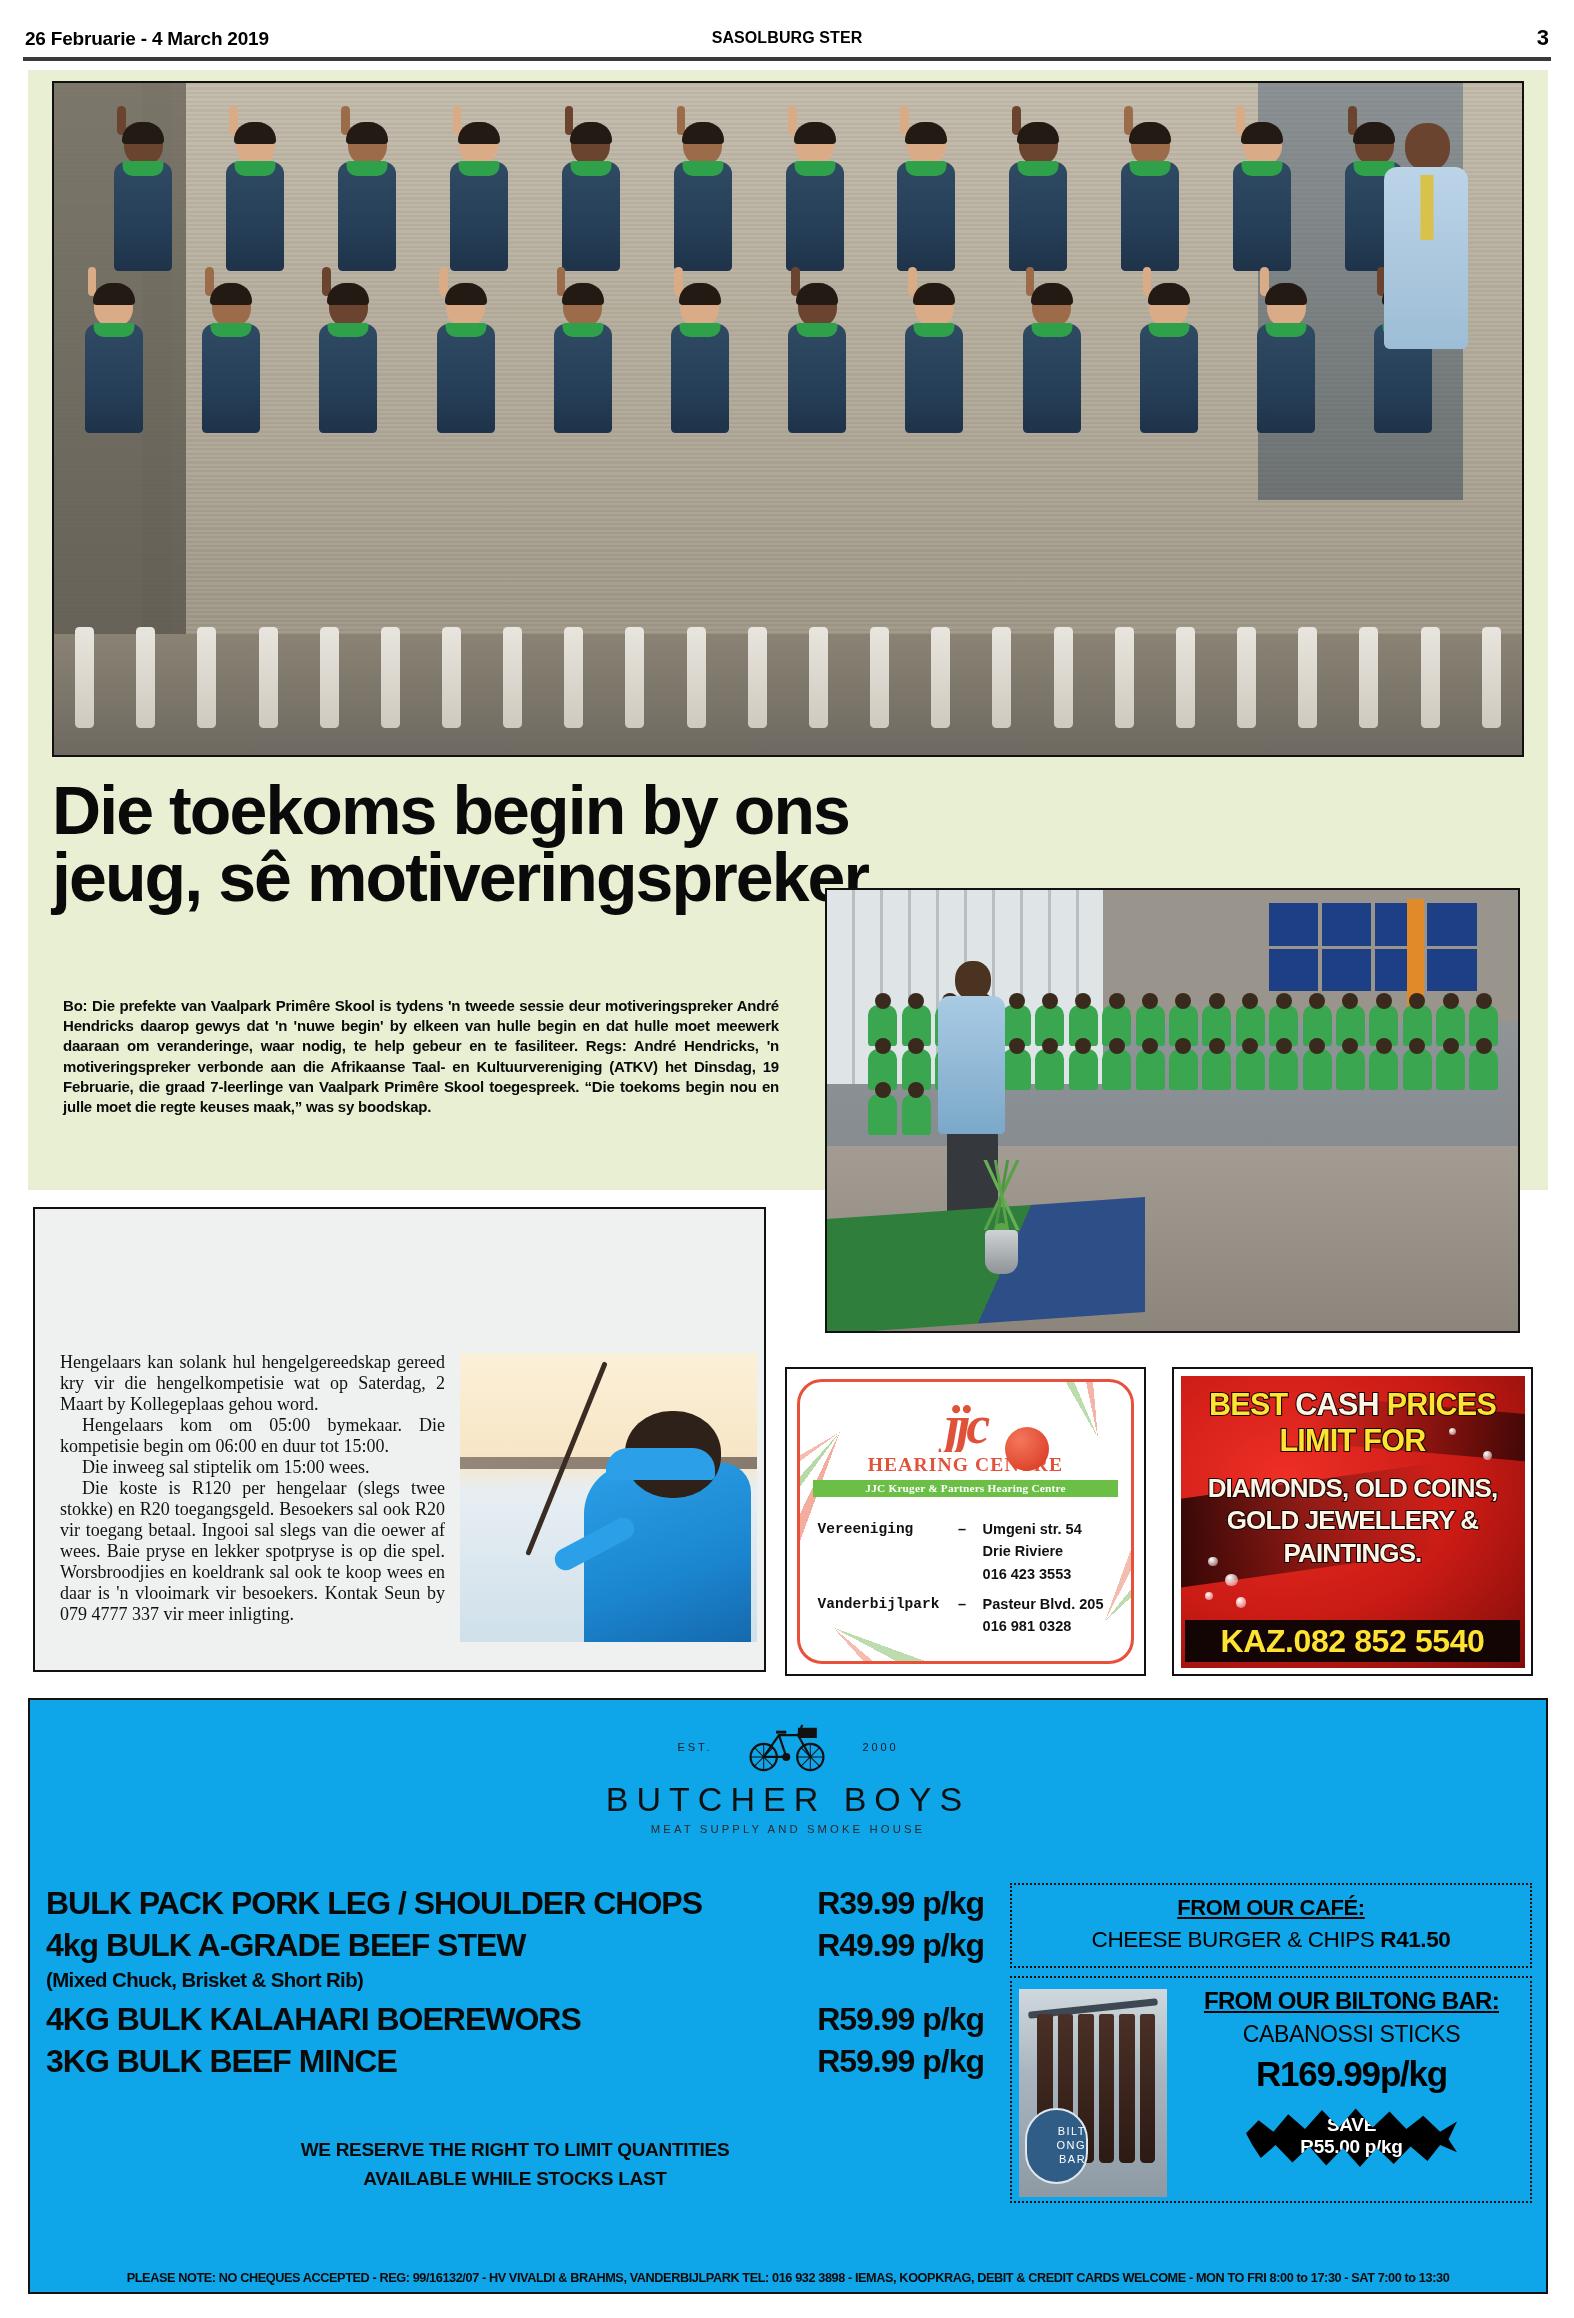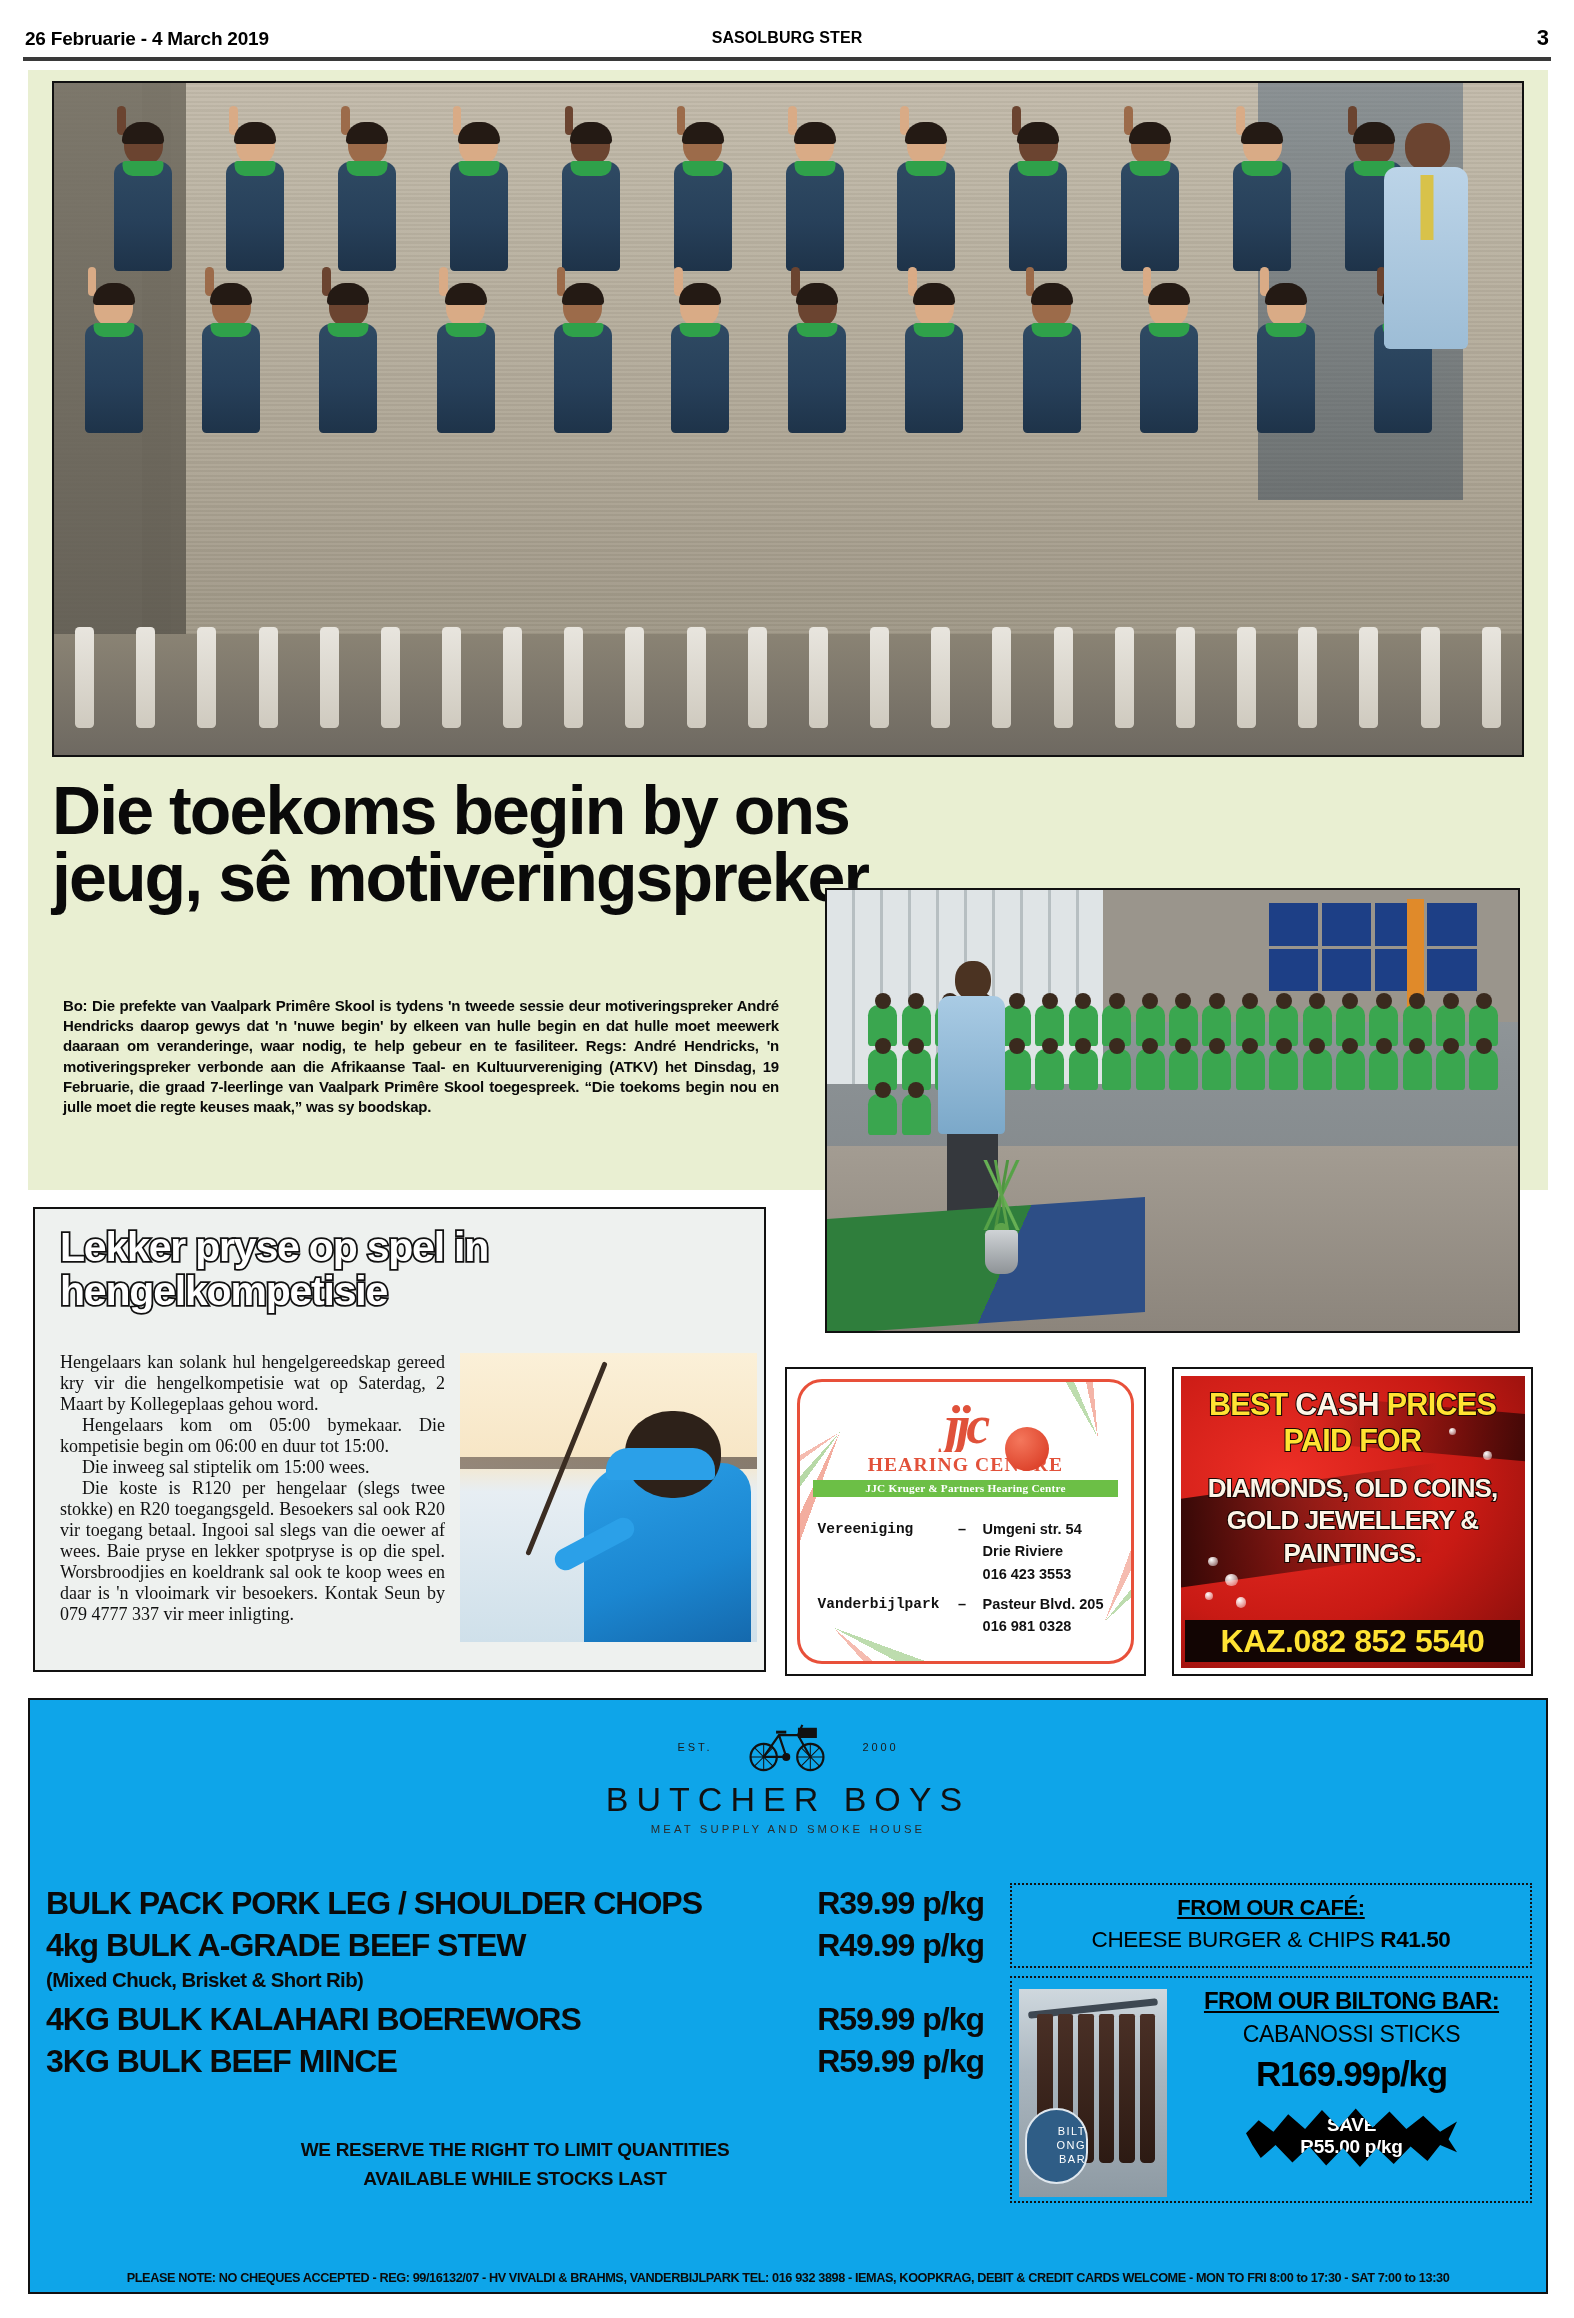--- a/index.html
+++ b/index.html
@@ -546,21 +546,20 @@
       <div class="p"></div>
     </div>
   <div class="ph-table"></div>
   <div class="ph-plant">
       <div class="leaves"></div>
       <div class="vase"></div>
     </div>
 </div>
 
 <div class="fish-box">
-  <h2 class="fish-head">Lekker pryse op spel in hengelkompetisie</h2>
 
   <div class="fish-photo">
     <div class="fp-horizon"></div>
     <div class="fp-rod"></div>
     <div class="fp-body"></div>
     <div class="fp-arm"></div>
     <div class="fp-head"></div>
     <div class="fp-cap"></div>
   </div>
 
@@ -609,21 +608,21 @@
     <div class="kaz-swoosh"></div>
     <div class="kaz-gem" style="left:8%;top:62%;width:9.5px;height:9.5px;"></div>
     <div class="kaz-gem" style="left:13%;top:68%;width:12.4px;height:12.4px;"></div>
     <div class="kaz-gem" style="left:7%;top:74%;width:8px;height:8px;"></div>
     <div class="kaz-gem" style="left:16%;top:76%;width:10.2px;height:10.2px;"></div>
     <div class="kaz-gem" style="left:78%;top:18%;width:7.3px;height:7.3px;"></div>
     <div class="kaz-gem" style="left:88%;top:26%;width:8.7px;height:8.7px;"></div>
     <div class="kaz-l1">
       <span class="y">BEST </span><span class="w">CASH </span><span class="y">PRICES</span>
     </div>
-    <div class="kaz-l2">PAID FOR</div>
+    <div class="kaz-l2">LIMIT FOR</div>
     <div class="kaz-body">DIAMONDS, OLD COINS, GOLD JEWELLERY &amp; PAINTINGS.</div>
     <div class="kaz-phone">KAZ.082 852 5540</div>
   </div>
 </div>
 
 <div class="ad-butcher">
 
   <div class="bb-logo">
     <div class="bb-bikerow">
       <span class="bb-est">EST.</span>

